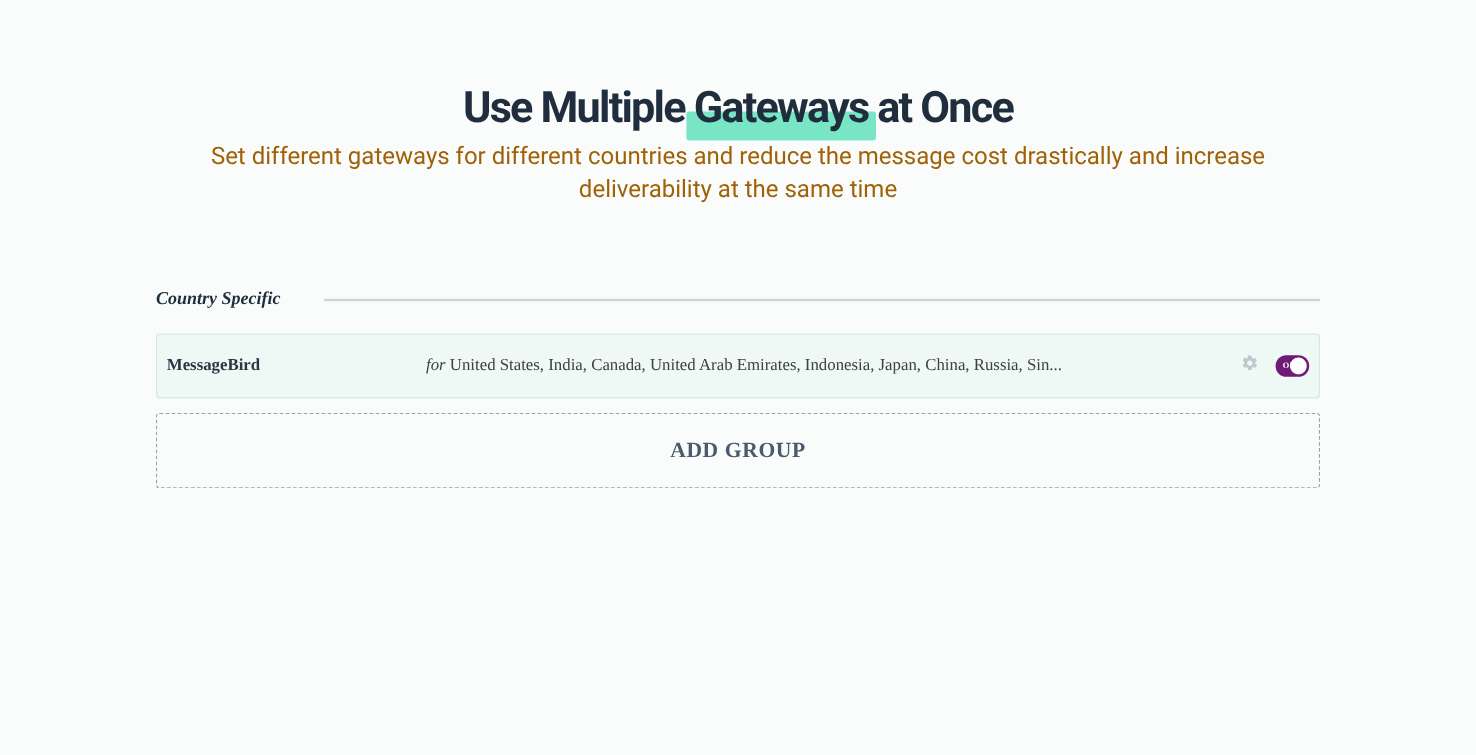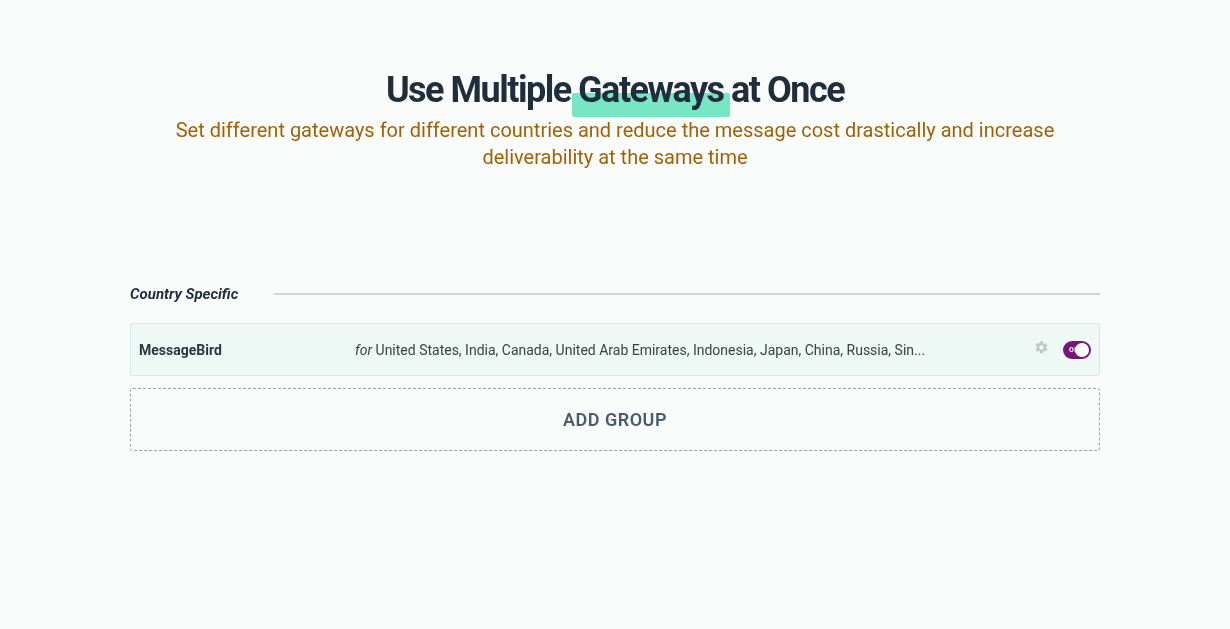--- a/index.html
+++ b/index.html
@@ -42,21 +42,22 @@
   }
   .title .highlight-wrap span { position: relative; z-index: 1; }
   .subtitle {
     margin-top: 6px;
     font-size: 20px;
     color: #a16207;
     line-height: 1.35;
     font-weight: 400;
   }
   .section {
-    margin-top: 114px;
+    margin-top: 70px;
+    font-family: Liberation Serif, serif;
   }
   .section-header {
     display: flex;
     align-items: center;
     gap: 36px;
     margin-bottom: 20px;
   }
   .section-label {
     font-size: 15px;
     font-style: italic;

